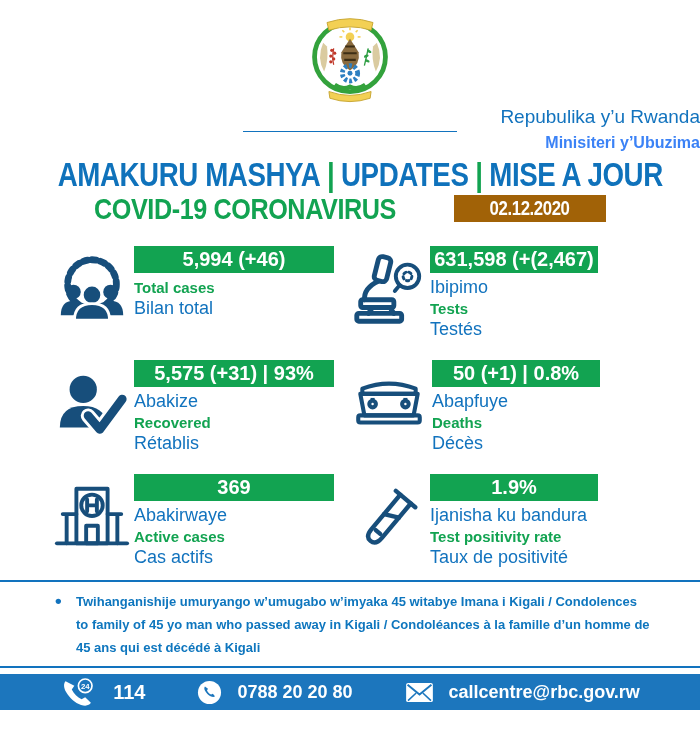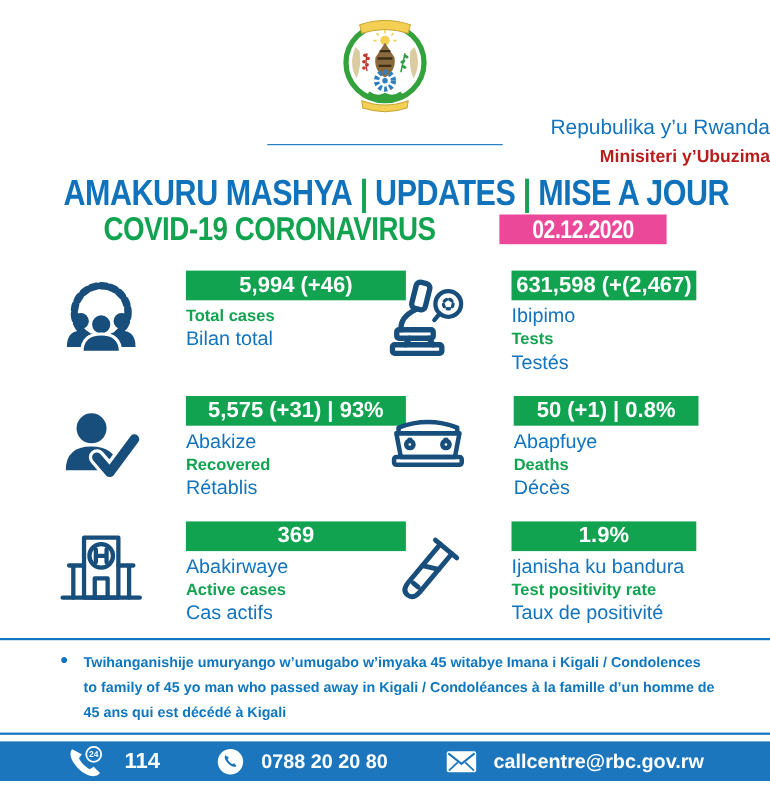--- a/index.html
+++ b/index.html
@@ -8,33 +8,33 @@
     font-family:"Liberation Sans","DejaVu Sans",sans-serif;
     -webkit-font-smoothing:antialiased;
   }
   .cond{display:inline-block;transform:scaleX(0.84);transform-origin:center;white-space:nowrap;letter-spacing:-0.5px;}
   .cond-left{transform-origin:left center;}
 
   
   .logo-block{padding-top:12px;text-align:right;}
   .country{color:#1273BE;font-size:19px;margin-top:2px;}
   .divider{width:214px;height:0;border-top:1.5px solid #1273BE;margin:3px auto 2px auto;}
-  .ministry{color:#b91c1c;font-size:16px;font-weight:bold;}
+  .ministry{color:#3b82f6;font-size:16px;font-weight:bold;}
 
   
   .title1{margin-top:7px;text-align:center;font-weight:bold;font-size:33px;color:#0F72BB;line-height:32px;}
   .title1 .pipe{color:#12A351;padding:0 8px;}
   .title2-row{width:512px;margin:2px auto 0 auto;display:flex;justify-content:space-between;align-items:center;}
   .covid-title{color:#12A351;font-weight:bold;font-size:30px;line-height:31px;}
-  .date-box{width:202px;height:27px;background:#ec4899;color:#fff;font-weight:bold;font-size:23px;
+  .date-box{width:202px;height:27px;background:#a16207;color:#fff;font-weight:bold;font-size:20px;
     display:flex;align-items:center;justify-content:center;}
 
   
   .stats{margin:22px 0 0 52px;display:grid;grid-template-columns:296px 300px;row-gap:20px;}
-  .stat{display:flex;gap:35px;}
+  .stat{display:flex;}
   .stat-icon{flex:0 0 80px;display:flex;justify-content:center;align-items:flex-start;padding-top:4px;}
   .stat-body{flex:1;padding-left:2px;}
   .pill{width:200px;height:27px;background:#12A351;color:#fff;font-weight:bold;font-size:20px;
     display:flex;align-items:center;justify-content:center;}
   .stat:nth-child(2n) .pill{width:168px;}
   .labels{margin-top:4px;font-size:18px;line-height:21px;color:#1273BE;}
   .label-en{color:#12A351;font-weight:bold;font-size:15px;}
 
   
   .announce{margin-top:12px;border-top:2px solid #1273BE;border-bottom:2px solid #1273BE;

